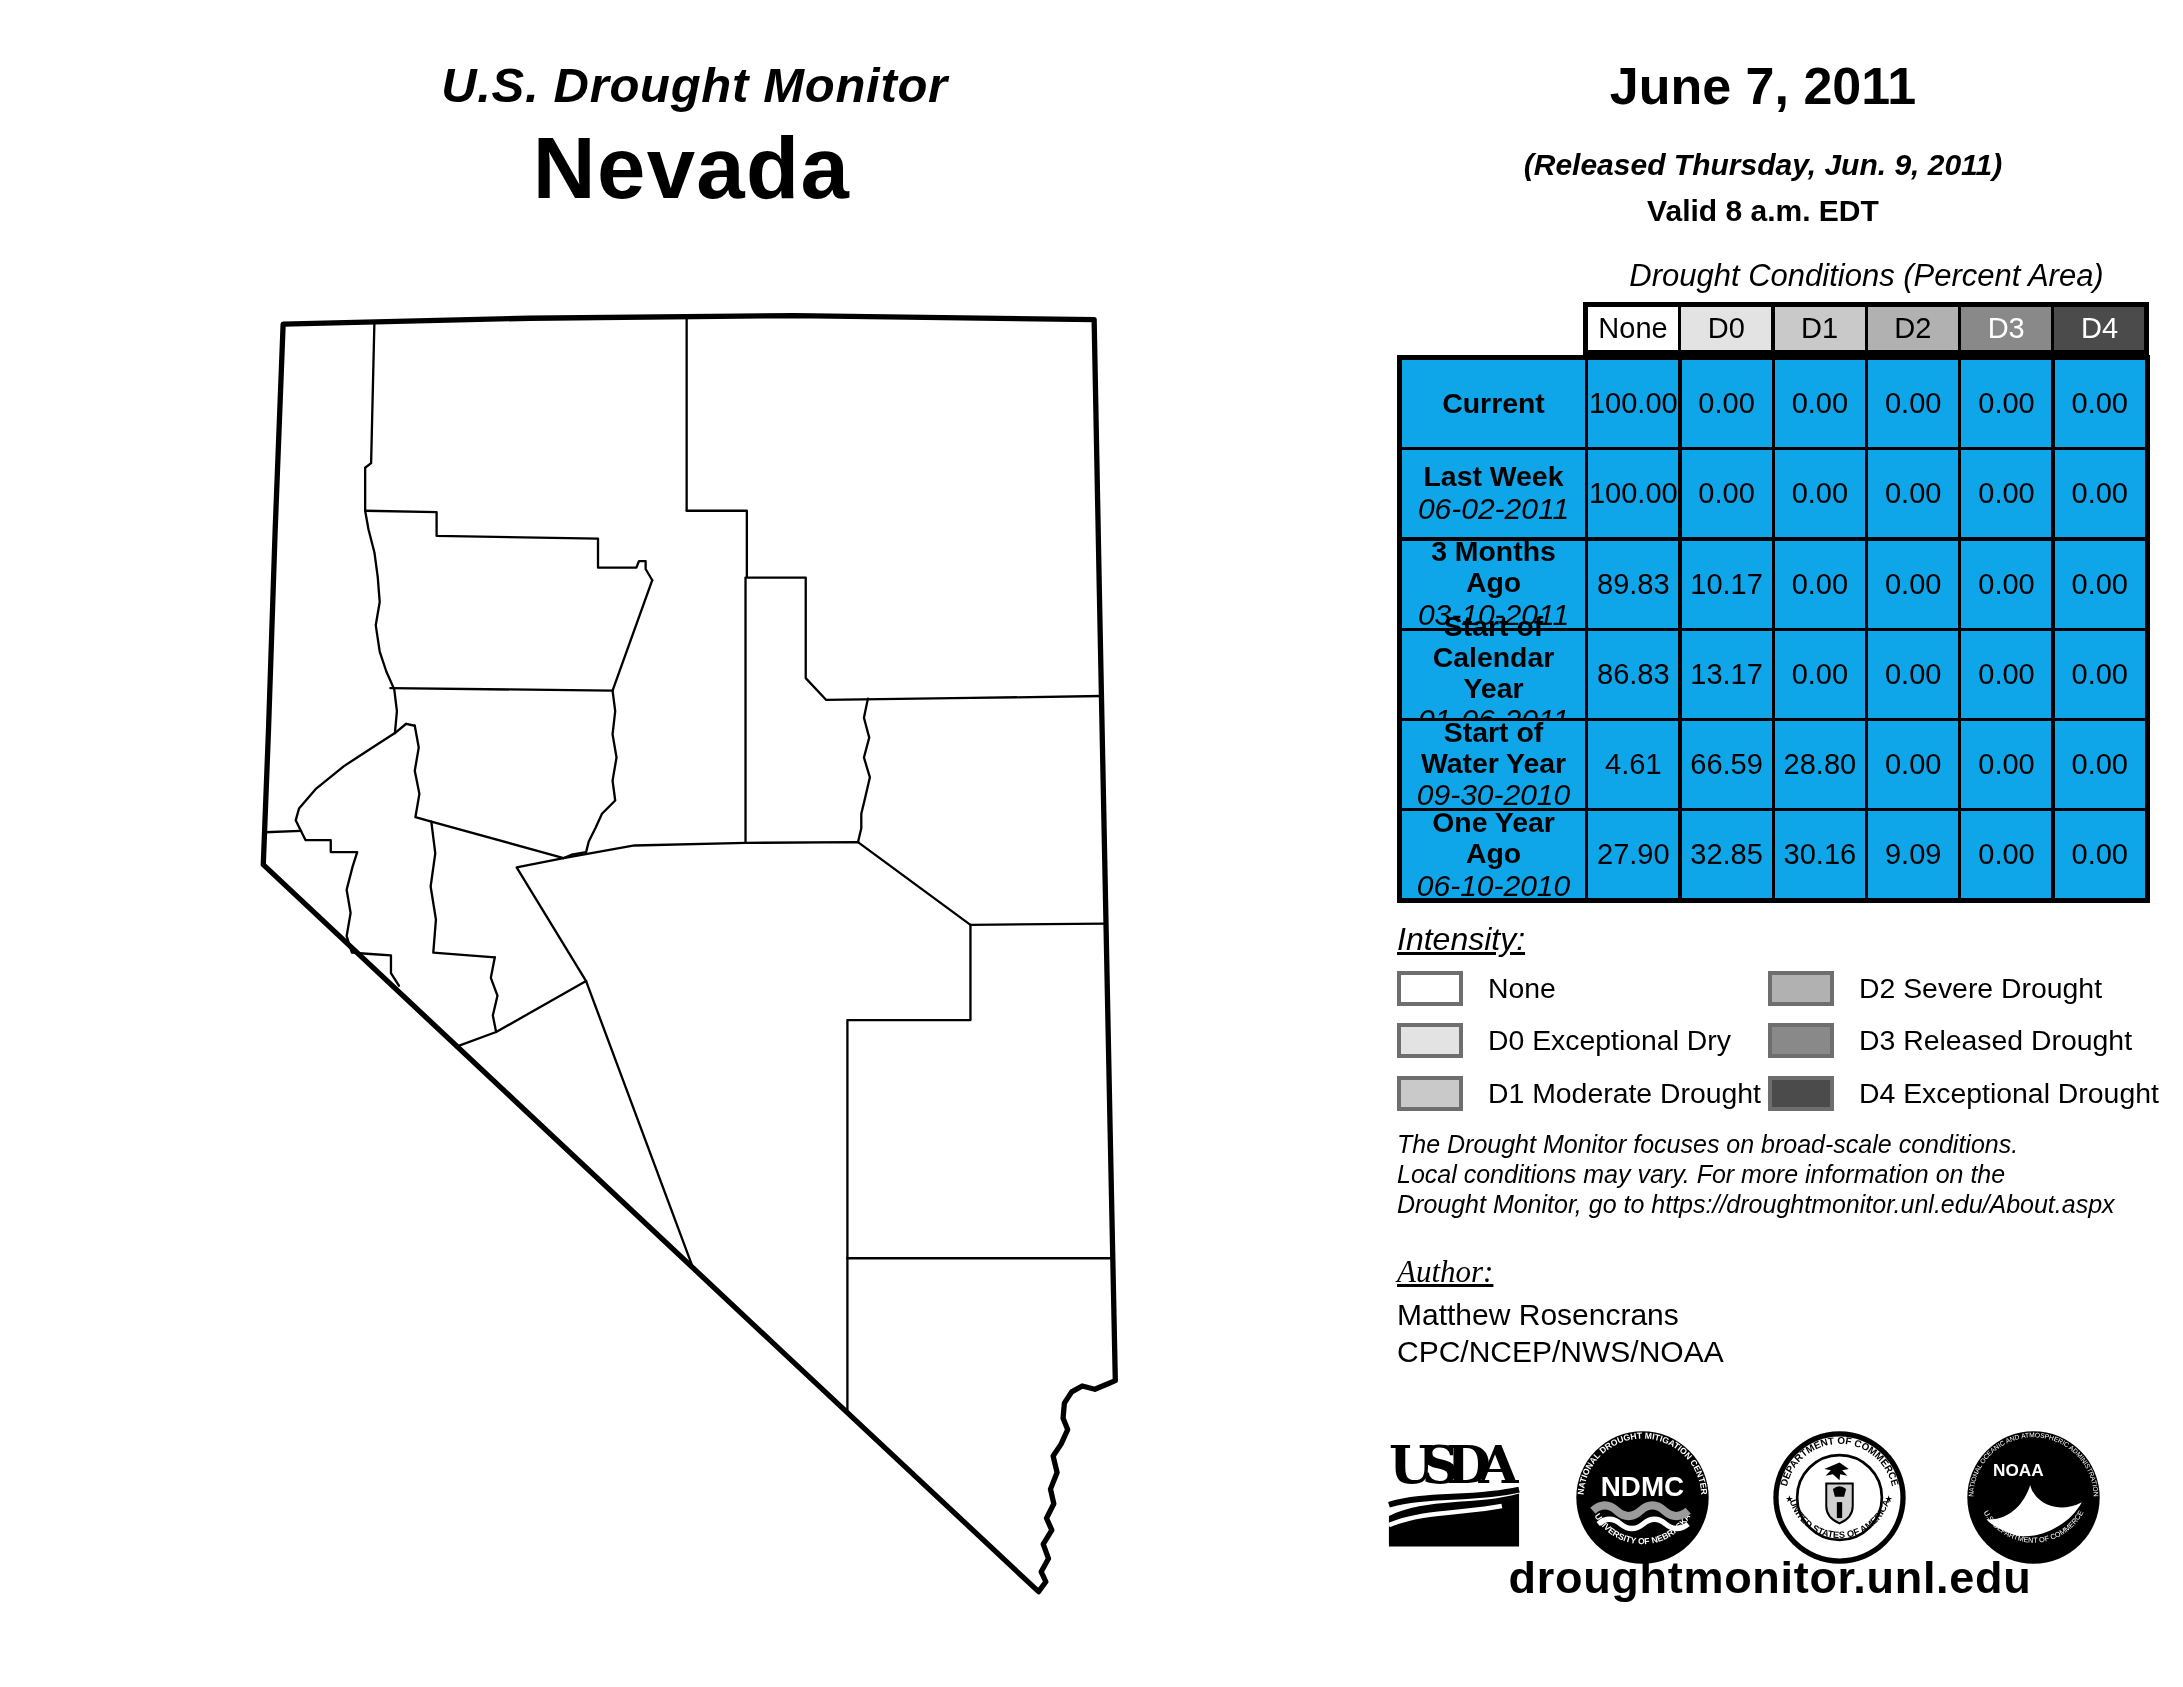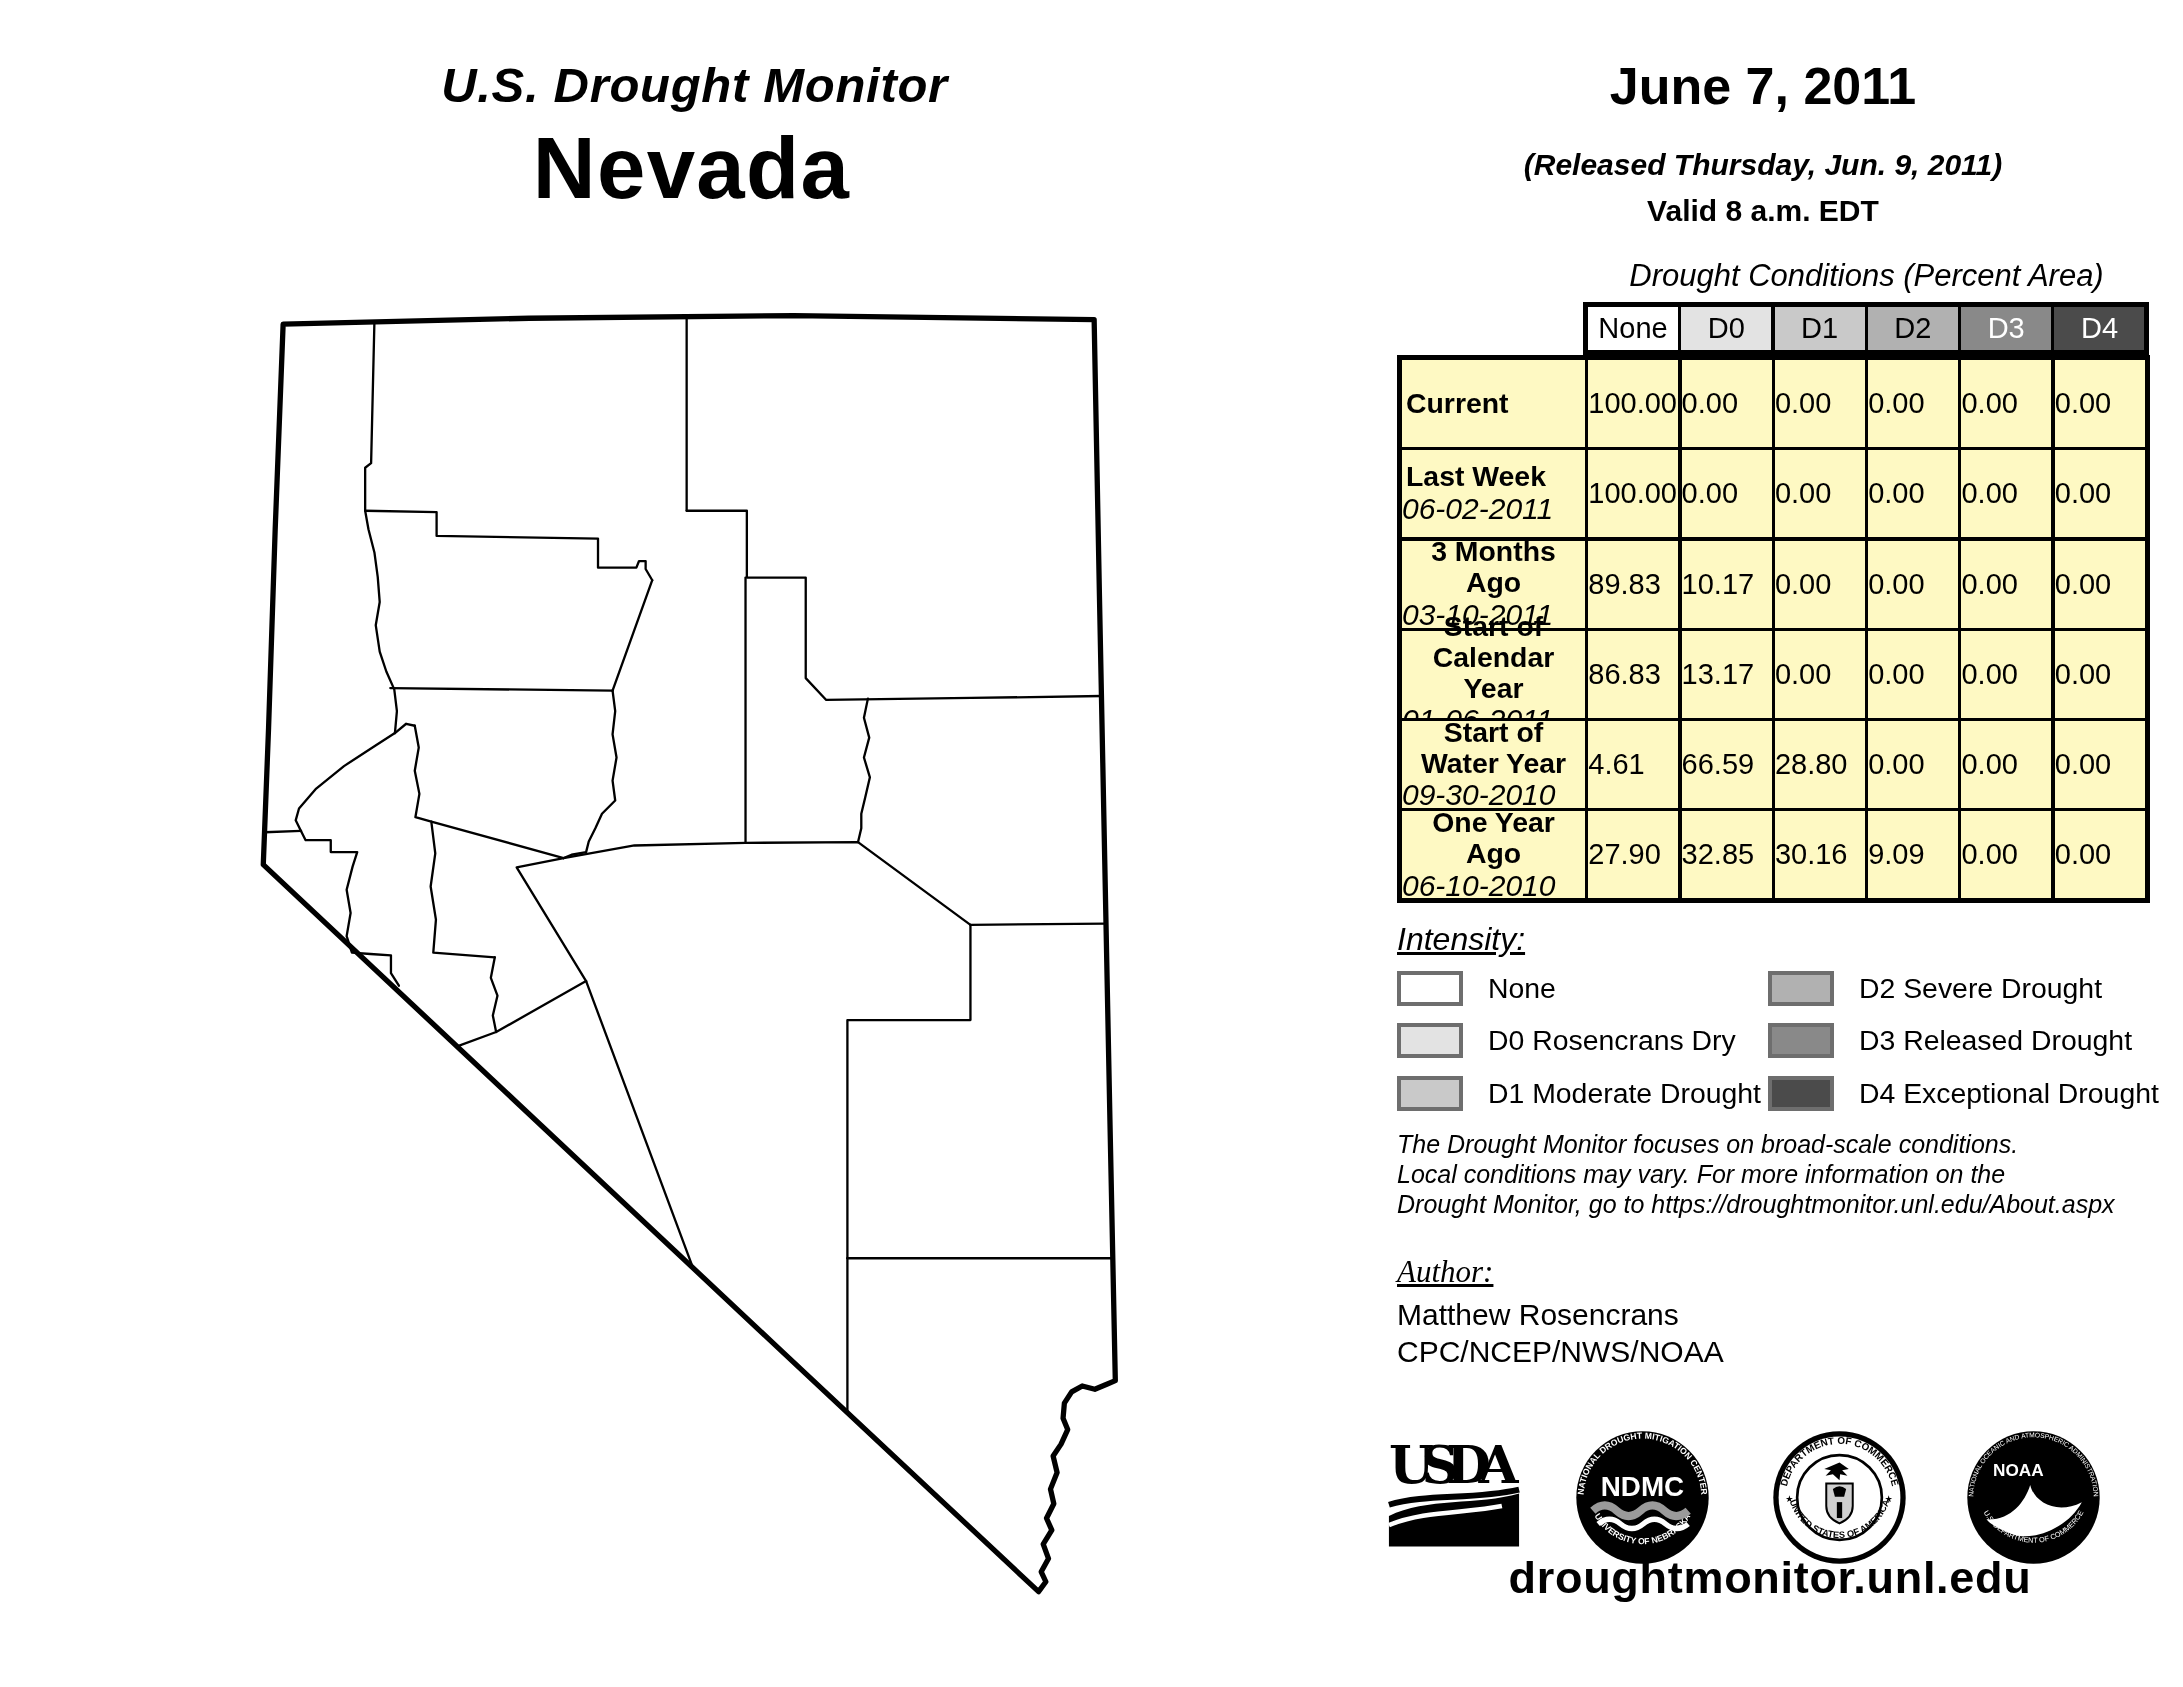--- a/index.html
+++ b/index.html
@@ -34,22 +34,22 @@
   .hc1 { background:#e3e3e3; color:#000; }
   .hc2 { background:#c9c9c9; color:#000; }
   .hc3 { background:#b1b1b1; color:#000; }
   .hc4 { background:#898989; color:#fff; }
   .hc5 { background:#4b4b4b; color:#fff; }
 
   #tbl-body { left:1397px; top:355px; display:grid;
     grid-template-columns:183px repeat(6,90px);
     grid-auto-rows:87px; gap:3.3px;
     background:#000; border:5.3px solid #000; }
-  #tbl-body .cell { background:#fef9c3; display:flex; flex-direction:column;
-    align-items:flex-start; justify-content:center; text-align:center; }
+  #tbl-body .cell { background:#0ea5e9; display:flex; flex-direction:column;
+    align-items:center; justify-content:center; text-align:center; }
   #tbl-body .rowlabel { font-weight:bold; font-size:28.4px; line-height:1.08; padding:0 4px; }
   #tbl-body .rowdate { font-style:italic; font-weight:normal; font-size:30px; }
   #tbl-body .val { font-size:29px; }
 
   
   #legend-title { left:1397px; top:921px; font-size:32px; font-style:italic;
     text-decoration:underline; }
   .leg-item { display:flex; align-items:center; }
   .leg-sw { width:66px; height:35px; border:4px solid #6e6e6e; margin-right:25px; flex:0 0 auto; }
   .leg-label { font-size:28.4px; white-space:nowrap; }
@@ -205,21 +205,21 @@
   </div>
 
   <div class="abs" id="legend-title">Intensity:</div>
 
   <div class="abs leg-item" style="left:1397px;top:971px">
     <span class="leg-sw sw0"></span>
     <span class="leg-label">None</span>
   </div>
   <div class="abs leg-item" style="left:1397px;top:1023px">
     <span class="leg-sw sw1"></span>
-    <span class="leg-label">D0 Rosencrans Dry</span>
+    <span class="leg-label">D0 Exceptional Dry</span>
   </div>
   <div class="abs leg-item" style="left:1397px;top:1076px">
     <span class="leg-sw sw2"></span>
     <span class="leg-label">D1 Moderate Drought</span>
   </div>
   <div class="abs leg-item" style="left:1768px;top:971px">
     <span class="leg-sw sw3"></span>
     <span class="leg-label">D2 Severe Drought</span>
   </div>
   <div class="abs leg-item" style="left:1768px;top:1023px">

